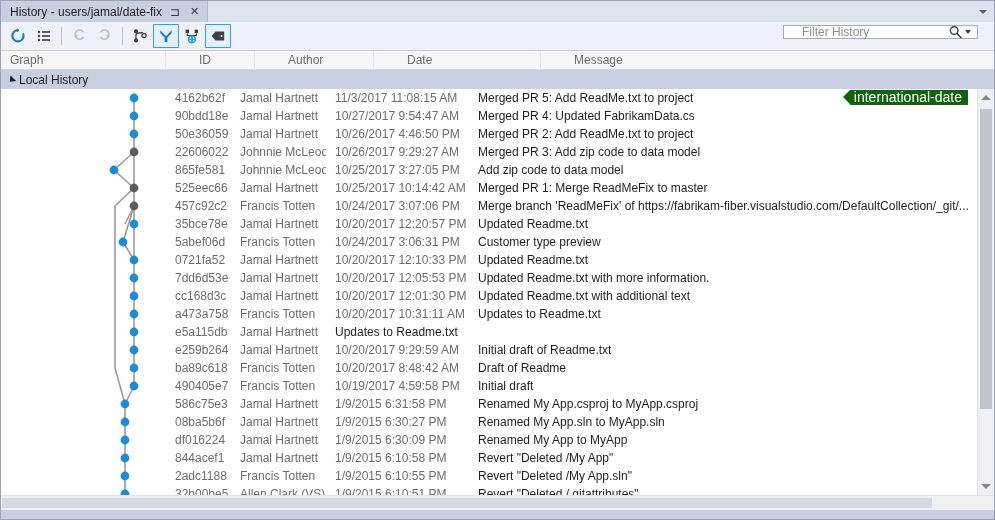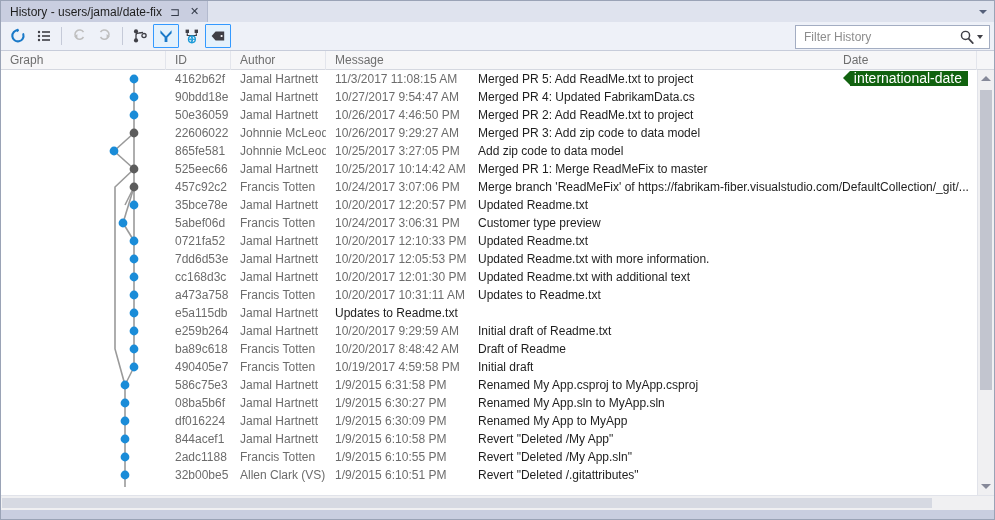--- a/index.html
+++ b/index.html
@@ -88,27 +88,27 @@
     background: #e4f1fc;
   }
   .tb-btn.disabled { cursor: default; }
   .tb-sep {
     width: 1px; height: 18px;
     background: #c5cad8;
     margin: 0 4px;
   }
   .filterbox {
     position: absolute;
-    right: 4px; top: 3px;
-    width: 195px; height: 24px;
+    right: 16px; top: 3px;
+    width: 195px; height: 14px;
     background: #ffffff;
     border: 1px solid #a3adc2;
     display: flex;
     align-items: center;
-    padding: 0 2px 0 6px;
+    padding: 0 2px 0 16px;
   }
   .filterbox input {
     border: 0; outline: 0;
     flex: 1 1 auto;
     font-family: "Liberation Sans", sans-serif;
     font-size: 12px;
     color: #1e1e1e;
     background: transparent;
     min-width: 0;
   }
@@ -134,21 +134,22 @@
     min-height: 0;
     position: relative;
   }
   .colheaders {
     height: 19px;
     background: #f6f6f8;
     border-bottom: 1px solid #d5d8e0;
     display: flex;
     align-items: center;
     flex: 0 0 auto;
-    padding-right: 17px;
+    padding-right: 26px;
+    gap: 24px;
   }
   .colheaders .ch {
     font-size: 12px;
     color: #6e6e6e;
     padding-left: 9px;
     border-right: 1px solid #e3e5ec;
     height: 19px;
     line-height: 19px;
     overflow: hidden;
     white-space: nowrap;
@@ -398,24 +399,28 @@
       <span class="filter-caret"></span>
     </div>
   </div>
 
   <div class="gridwrap">
 
     <div class="colheaders">
       <div class="ch ch-graph">Graph</div>
       <div class="ch ch-id">ID</div>
       <div class="ch ch-author">Author</div>
+      <div class="ch ch-date">Date</div>
       <div class="ch ch-msg">Message</div>
-      <div class="ch ch-date">Date</div>
-    </div>
-
+    </div>
+
+    <div class="grouprow">
+      <span class="tri"></span>
+      <span class="glabel">Local History</span>
+    </div>
 
     <div class="rowsarea">
       <div class="rows-scroll">
         <svg class="graph-layer" id="graph-svg">
             <path d="M133 9 L133 297" fill="none" stroke="#9a9a9a" stroke-width="1.6"></path>
             <path d="M113 81 L133 63" fill="none" stroke="#9a9a9a" stroke-width="1.6"></path>
             <path d="M113 81 L133 99" fill="none" stroke="#9a9a9a" stroke-width="1.6"></path>
             <path d="M133 99 L114 117 L114 279 L124 315" fill="none" stroke="#9a9a9a" stroke-width="1.6"></path>
             <path d="M133 117 L122 153 L122 153" fill="none" stroke="#9a9a9a" stroke-width="1.6"></path>
             <path d="M122 153 L133 171" fill="none" stroke="#9a9a9a" stroke-width="1.6"></path>

